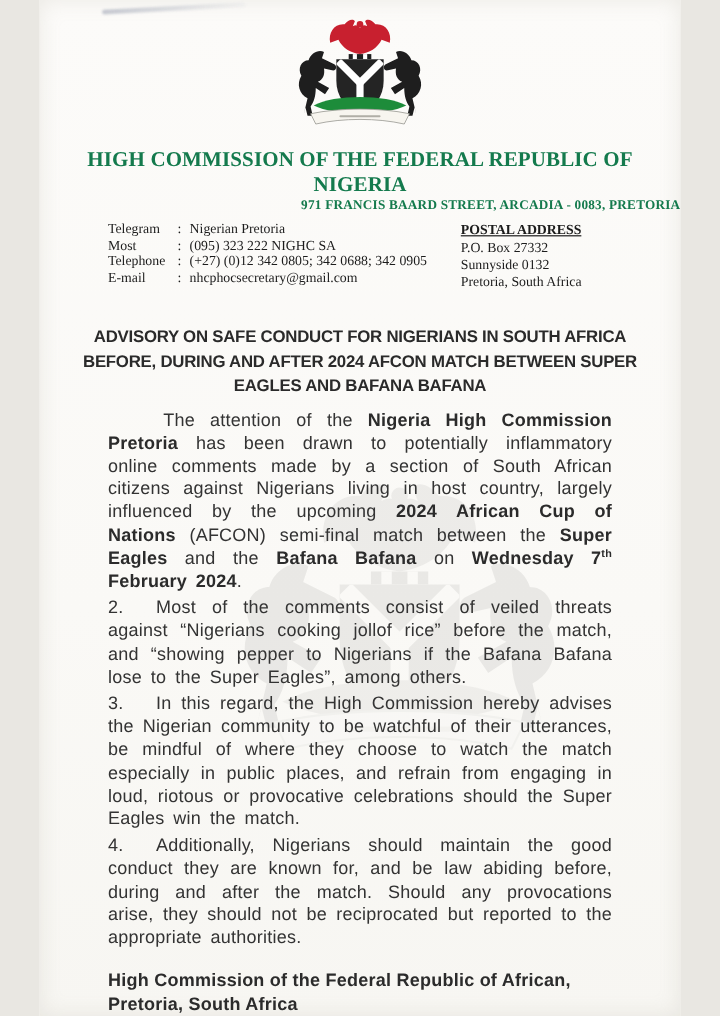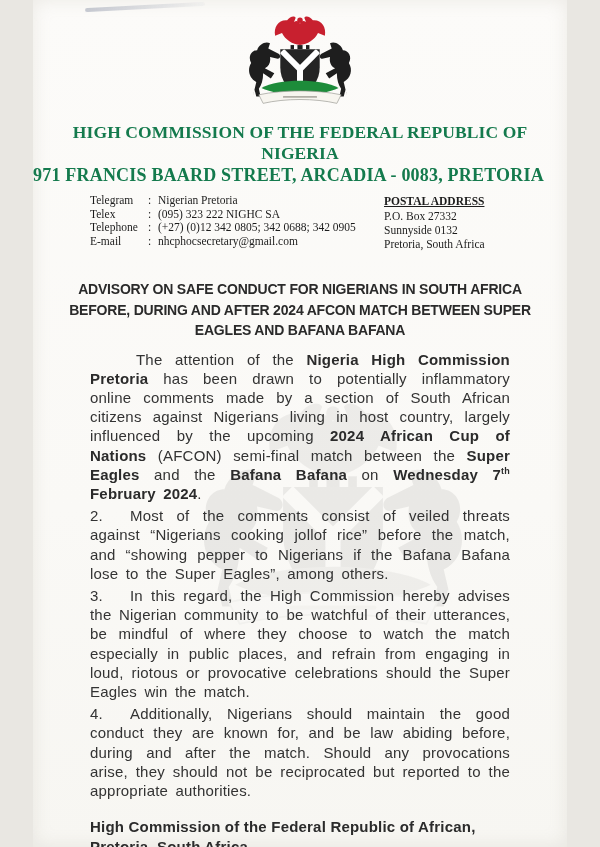--- a/index.html
+++ b/index.html
@@ -14,22 +14,22 @@
     opacity:.07;filter:grayscale(1);}
   .artifact{position:absolute;z-index:2;top:5px;left:52px;width:120px;height:4px;
     background:linear-gradient(90deg,rgba(110,120,145,.38),rgba(110,120,145,.04));
     transform:rotate(-3deg);border-radius:2px;filter:blur(.7px);}
   .crest{display:block;margin:14px auto 0;width:120px;height:105px;}
   .hc-title{
     margin:3px 0 0;text-align:center;color:var(--green,#147a4d);
     font-family:"Liberation Serif",serif;font-weight:bold;font-size:17.5px;letter-spacing:.1px;
   }
   .hc-addr{
-    margin-top:1px;text-align:left;color:var(--green,#147a4d);
-    font-family:"Liberation Serif",serif;font-weight:bold;font-size:18px;letter-spacing:.2px;
+    margin-top:1px;text-align:right;color:var(--green,#147a4d);
+    font-family:"Liberation Serif",serif;font-weight:bold;font-size:11px;letter-spacing:.2px;
   }
   .info-row{margin:8px 55px 0 57px;min-height:68px;font-family:"Liberation Serif",serif;
     font-size:11.5px;color:#1c1c1c;}
   .c-row{line-height:13.5px;white-space:nowrap;}
   .c-label{display:inline-block;width:58px;font-weight:normal;}
   .c-colon{display:inline-block;width:10px;}
   .postal{position:absolute;top:0;right:0;width:128px;line-height:14px;}
   .postal-h{font-weight:bold;text-decoration:underline;margin-bottom:1px;}
   .subject{margin:17px auto 0;text-align:center;font-weight:bold;font-size:14px;
     line-height:20.5px;letter-spacing:-.2px;color:#2a2a2a;}
@@ -92,21 +92,21 @@
       <rect x="50" y="95.5" width="40" height="2" rx="1" fill="#b0aea6"></rect>
     </g>
   </svg>
 
   <h1 class="hc-title">HIGH COMMISSION OF THE FEDERAL REPUBLIC OF NIGERIA</h1>
   <div class="hc-addr">971 FRANCIS BAARD STREET, ARCADIA - 0083, PRETORIA</div>
 
   <div class="info-row">
     <div id="contacts">
         <div class="c-row"><span class="c-label">Telegram</span><span class="c-colon">:</span><span class="c-value">Nigerian Pretoria</span></div>
-        <div class="c-row"><span class="c-label">Telex</span><span class="c-colon">:</span><span class="c-value">(095) 323 222 NIGHC SA</span></div>
+        <div class="c-row"><span class="c-label">Most</span><span class="c-colon">:</span><span class="c-value">(095) 323 222 NIGHC SA</span></div>
         <div class="c-row"><span class="c-label">Telephone</span><span class="c-colon">:</span><span class="c-value">(+27) (0)12 342 0805; 342 0688; 342 0905</span></div>
         <div class="c-row"><span class="c-label">E-mail</span><span class="c-colon">:</span><span class="c-value">nhcphocsecretary@gmail.com</span></div>
       </div>
     <div class="postal">
       <div class="postal-h">POSTAL ADDRESS</div>
       <div id="postal-lines">
           <div class="postal-line">P.O. Box 27332</div>
           <div class="postal-line">Sunnyside 0132</div>
           <div class="postal-line">Pretoria, South Africa</div>
         </div>

